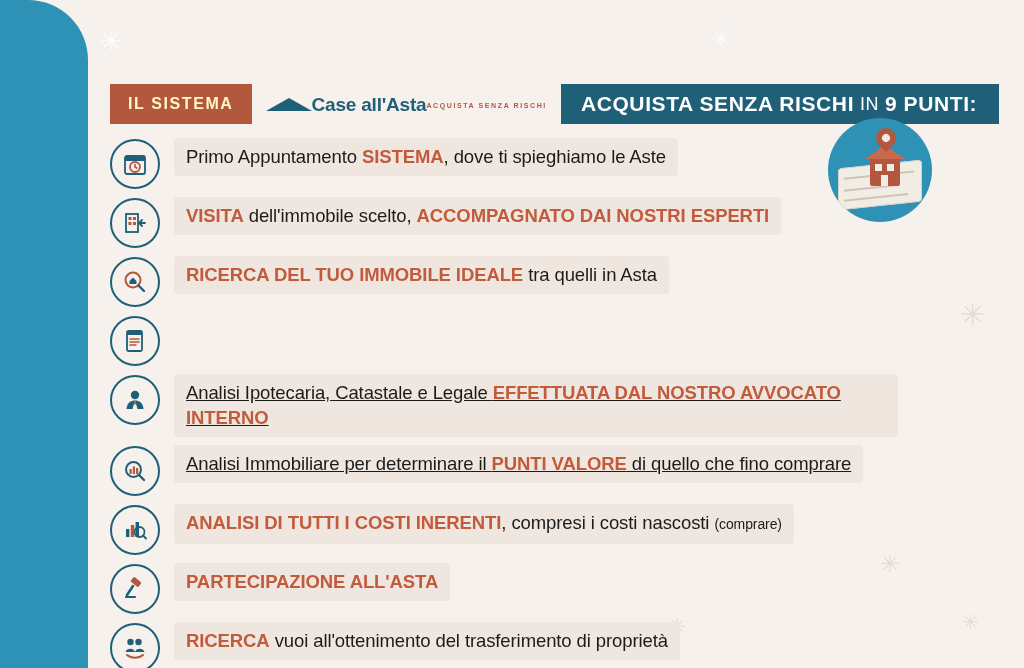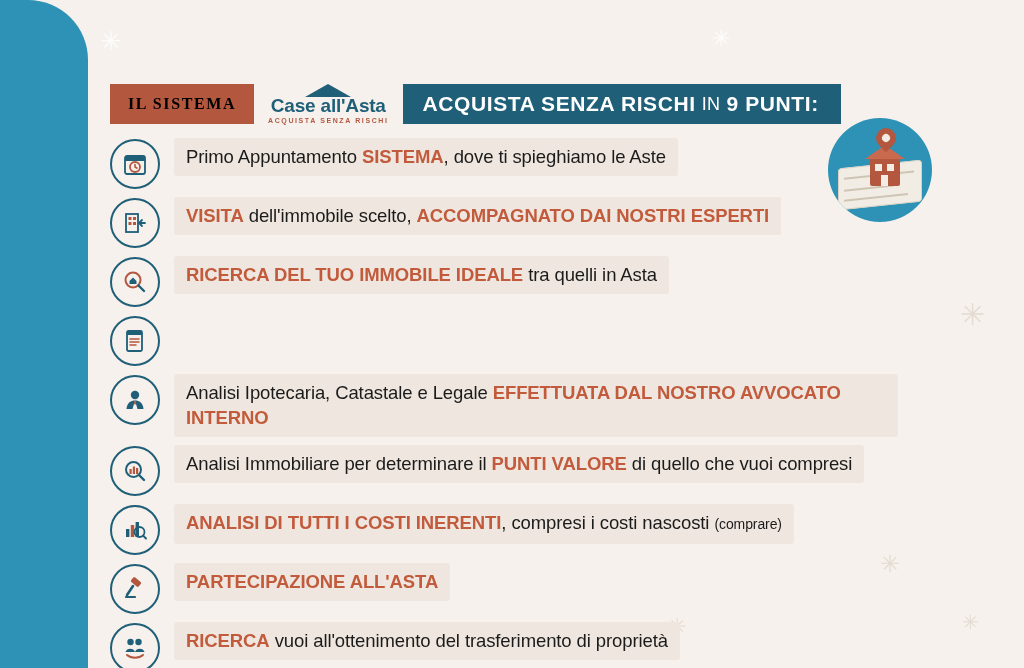--- a/index.html
+++ b/index.html
@@ -42,34 +42,33 @@
   .header {
     position: absolute;
     left: 110px;
     top: 84px;
     height: 40px;
     display: flex;
     align-items: stretch;
   }
   .hdr-sistema {
     background: #b4573f;
-    color: #000000;
+    color: #fef9c3;
     font-weight: bold;
     font-size: 16px;
     letter-spacing: 1.6px;
     display: flex;
     align-items: center;
     padding: 0 18px;
-    font-family: Liberation Serif, serif;
   }
   .hdr-logo {
     background: #f6f1ec;
     padding: 0 14px 0 14px;
     display: flex;
-    flex-direction: column;
+    flex-direction: row;
     justify-content: center;
     align-items: center;
   }
   .logo-roof {
     width: 46px;
     height: 13px;
     position: relative;
     margin-bottom: -1px;
   }
   .logo-roof:before {
@@ -208,21 +207,21 @@
     letter-spacing: -0.1px;
     max-width: 745px;
   }
   .row-text .hl {
     color: #c25a3c;
     font-weight: bold;
   }
   .row-text .small {
     font-size: 14px;
   }
-  .row.tall .row-text { max-width: 700px; }
+  .row.tall .row-text { max-width: 700px; text-decoration: underline; }
 </style>
 </head>
 <body>
 
 <div id="stage">
 
   <div class="left-band"></div>
 
   <span class="sparkle" style="left:100px; top:28px;">✳</span>
   <span class="sparkle" style="left:712px; top:28px; font-size:22px;">✳</span>
@@ -332,21 +331,21 @@
       <div class="icon-wrap">
         <svg width="26" height="26" viewBox="0 0 26 26">
           <circle cx="11.5" cy="11.5" r="7.5" fill="none" stroke="#1f5f78" stroke-width="2"></circle>
           <path d="M17 17 L22 22" stroke="#1f5f78" stroke-width="2.4" stroke-linecap="round"></path>
           <rect x="7.5" y="11" width="2.2" height="5" fill="#b4573f"></rect>
           <rect x="10.8" y="8.5" width="2.2" height="7.5" fill="#b4573f"></rect>
           <rect x="14" y="10" width="2.2" height="6" fill="#b4573f"></rect>
         </svg>
       </div>
       <div class="row-text">
-        <span>Analisi Immobiliare per determinare il </span><span class="hl">PUNTI VALORE</span><span> di quello che vuoi compresi</span>
+        <span>Analisi Immobiliare per determinare il </span><span class="hl">PUNTI VALORE</span><span> di quello che fino comprare</span>
       </div>
     </div>
 
     <div class="row">
       <div class="icon-wrap">
         <svg width="26" height="26" viewBox="0 0 26 26">
           <rect x="4" y="12" width="3.4" height="8" fill="#1f5f78"></rect>
           <rect x="8.8" y="8" width="3.4" height="12" fill="#b4573f"></rect>
           <rect x="13.6" y="5" width="3.4" height="15" fill="#1f5f78"></rect>
           <circle cx="17.5" cy="15" r="5" fill="none" stroke="#1f5f78" stroke-width="1.8"></circle>

